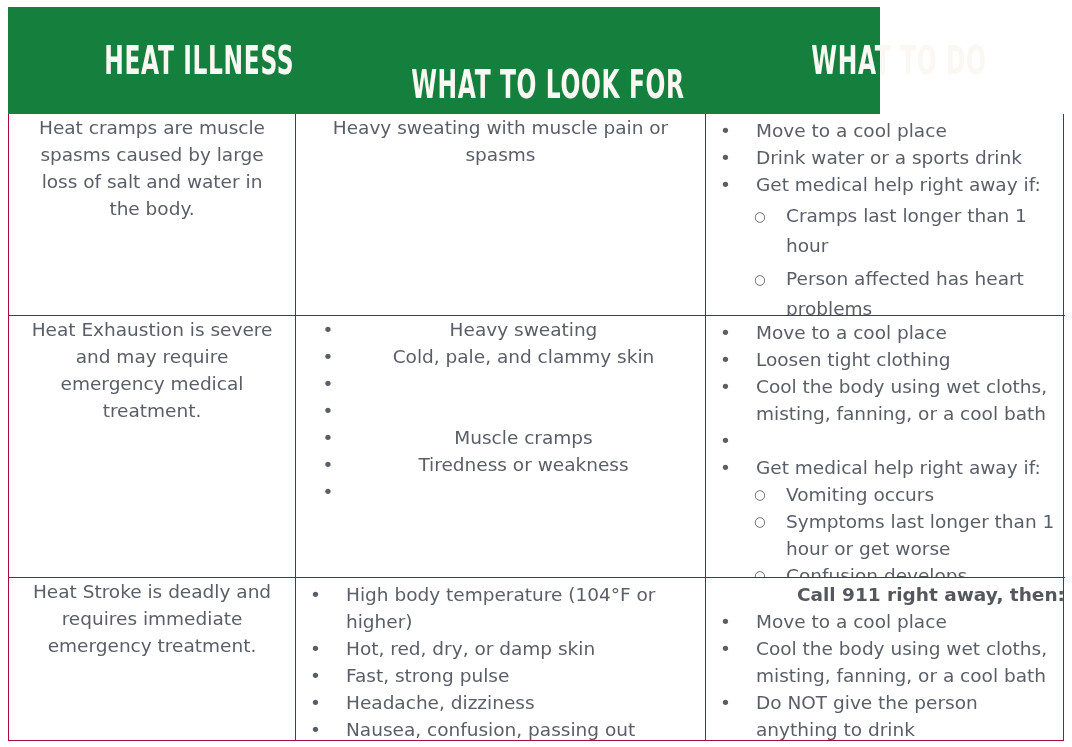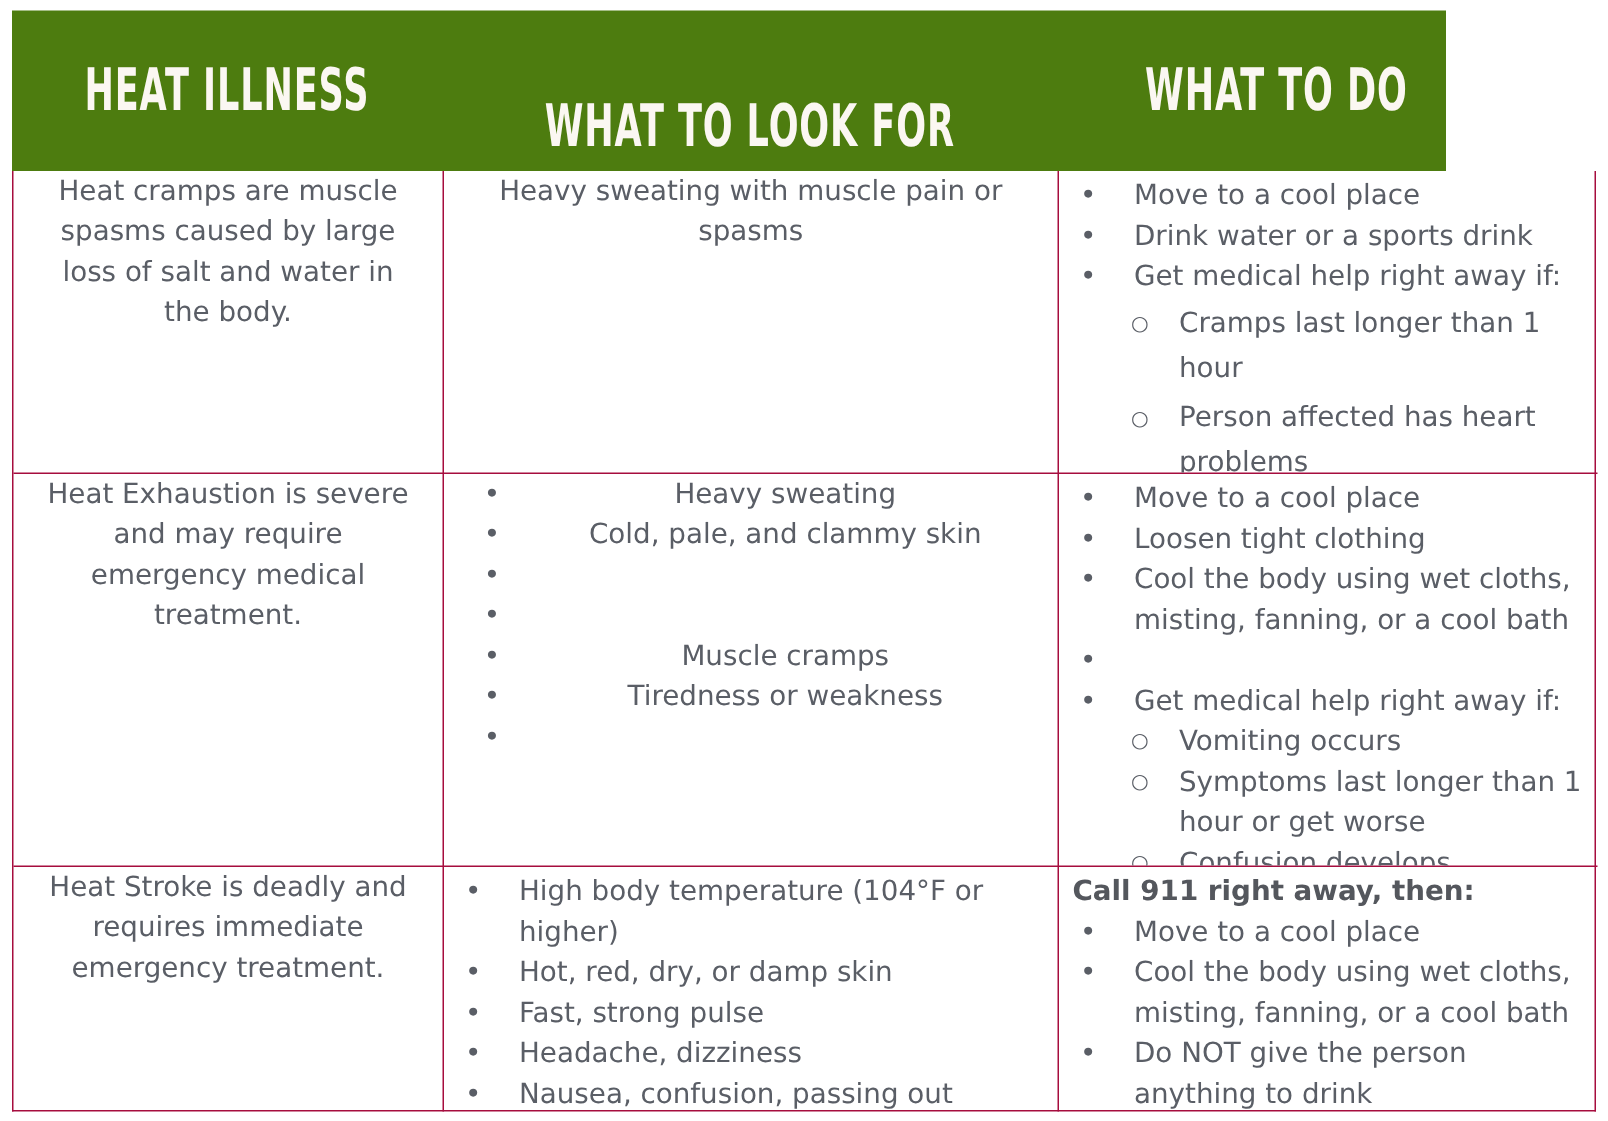--- a/index.html
+++ b/index.html
@@ -3,22 +3,22 @@
 <meta charset="utf-8">
 <style>
   * { margin:0; padding:0; box-sizing:border-box; }
   html,body { background:#ffffff; }
   .sheet {
     position:relative; width:1072px; height:747px; background:#ffffff;
     font-family:"DejaVu Sans", sans-serif; color:#5A5E66; overflow:hidden;
   }
   
   .band {
-    position:absolute; left:8px; top:7px; width:956px; height:107px;
-    background:#4d7c0f; display:flex; align-items:center;
+    position:absolute; left:8px; top:7px; width:872px; height:107px;
+    background:#15803d; display:flex; align-items:center;padding-left:48px;
   }
   .hcell { display:flex; align-items:center; justify-content:center; height:100%; }
   .hcell.c1 { width:287px; } .hcell.c2 { width:410px;margin-top:47px; } .hcell.c3 { width:359px; }
   .htext {
     display:inline-block; color:#FBF7F2; font-weight:bold; font-size:39px;
     letter-spacing:1px; transform:scaleX(0.60); white-space:nowrap;
   }
   
   .tbl {
     position:absolute; left:8px; top:114px; width:1056px; height:627px;
@@ -36,21 +36,21 @@
   .cell.toplist { padding-top:3px; }
   
   ul.blist { list-style:none; }
   ul.blist li { display:flex; align-items:flex-start; }
   li.b   { padding-left:14px; }
   li.sub { padding-left:48px; }
   li .marker { width:36px; flex:0 0 36px; }
   li.sub .marker { width:32px; flex:0 0 32px; font-size:13.5px; }
   li .txt { flex:1; padding-right:4px; }
   .sub-loose li { line-height:30px; margin-top:3px; }
-  .bold-intro { font-weight:bold; color:#54575D; padding-left:9px; }
+  .bold-intro { font-weight:bold; color:#54575D; padding-left:9px;text-align:right; }
 </style>
 </head>
 <body>
 
 <div class="sheet">
 
   <div class="band">
     <div class="hcell c1">
       <span class="htext">HEAT ILLNESS</span>
     </div>

